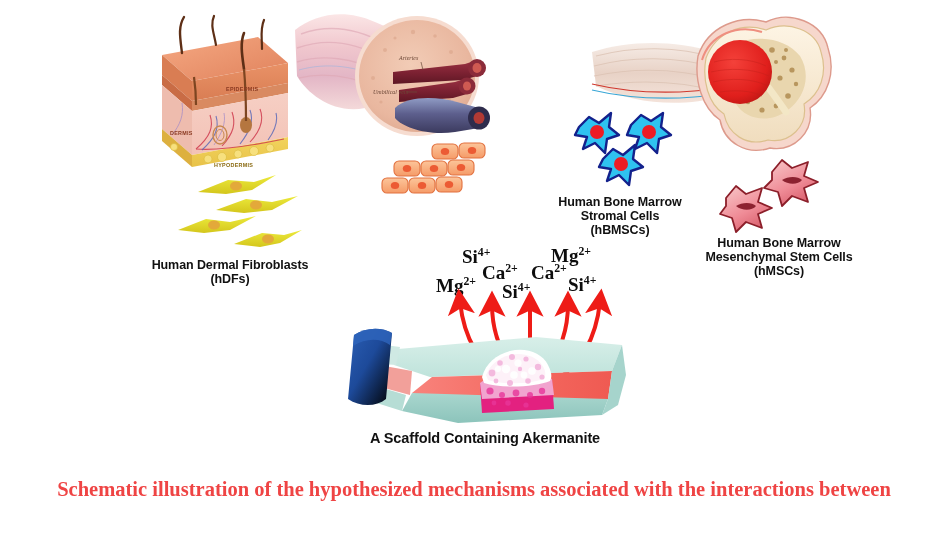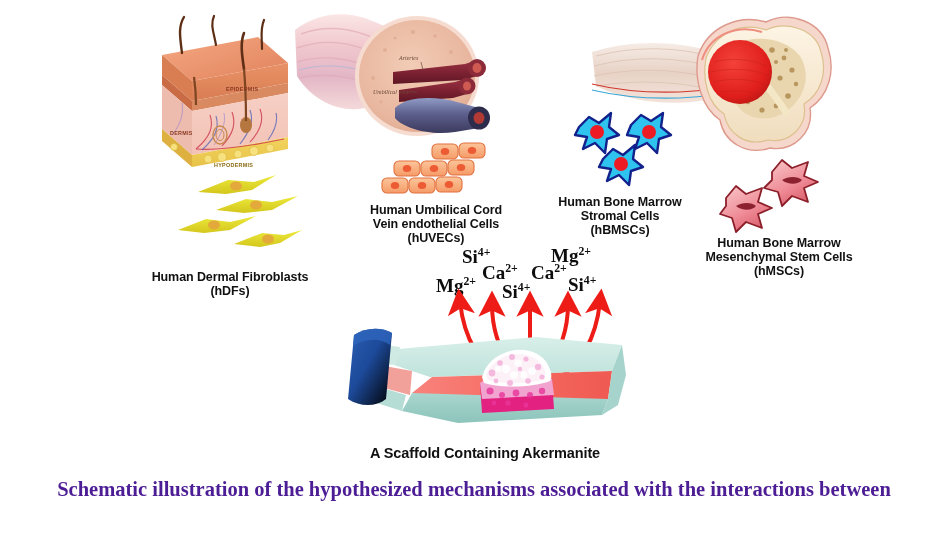--- a/index.html
+++ b/index.html
@@ -40,21 +40,21 @@
   }
   .caption {
     position: absolute;
     left: 0;
     width: 948px;
     text-align: center;
     font-family: "Liberation Serif", serif;
     font-weight: bold;
     font-size: 20.5px;
     line-height: 30px;
-    color: #4c1d95;
+    color: #ef4444;
   }
 
   
   .ion {
     position: absolute;
     font-family: "Liberation Serif", serif;
     font-weight: bold;
     font-size: 19px;
     color: #0d0d0d;
     white-space: nowrap;
@@ -175,21 +175,21 @@
       <g>
         <path d="M10,58 L38,47 L62,50 L88,44 L62,58 L36,61 Z" fill="url(#fibG)"></path>
         <ellipse cx="46" cy="53" rx="6" ry="4.6" fill="#e3a93a"></ellipse>
       </g>
       <g>
         <path d="M66,72 L94,61 L116,63 L134,58 L112,71 L92,75 Z" fill="url(#fibG)"></path>
         <ellipse cx="100" cy="67" rx="6" ry="4.6" fill="#e3a93a"></ellipse>
       </g>
     </svg>
   </div>
-  <div class="cell-label" style="left:110px; top:258px; width:240px;margin-top:12px;">Human Dermal Fibroblasts
+  <div class="cell-label" style="left:110px; top:258px; width:240px;">Human Dermal Fibroblasts
 (hDFs)</div>
 
   <div class="abs" style="left:295px; top:0px; width:200px; height:145px;">
     <svg width="200" height="145" viewBox="0 0 200 145">
       <defs>
         <linearGradient id="cordShaft" x1="0" y1="0" x2="0" y2="1">
           <stop offset="0%" stop-color="#fbe6e6"></stop>
           <stop offset="35%" stop-color="#f0c6cd"></stop>
           <stop offset="65%" stop-color="#e3b6c6"></stop>
           <stop offset="100%" stop-color="#f4dada"></stop>
@@ -292,23 +292,20 @@
         <ellipse cx="92" cy="10.5" rx="4.2" ry="3.6"></ellipse>
         <ellipse cx="27" cy="28.5" rx="4.2" ry="3.6"></ellipse>
         <ellipse cx="54" cy="28.5" rx="4.2" ry="3.6"></ellipse>
         <ellipse cx="81" cy="27.5" rx="4.2" ry="3.6"></ellipse>
         <ellipse cx="15" cy="45.5" rx="4.2" ry="3.6"></ellipse>
         <ellipse cx="42" cy="45.5" rx="4.2" ry="3.6"></ellipse>
         <ellipse cx="69" cy="44.5" rx="4.2" ry="3.6"></ellipse>
       </g>
     </svg>
   </div>
-  <div class="cell-label" style="left:325px; top:203px; width:222px;">Human Umbilical Cord
-Vein endothelial Cells
-(hUVECs)</div>
 
   <div class="abs" style="left:590px; top:0px; width:250px; height:160px;">
     <svg width="250" height="160" viewBox="0 0 250 160">
       <defs>
         <linearGradient id="muscleG" x1="0" y1="0" x2="0" y2="1">
           <stop offset="0%" stop-color="#f6ece6"></stop>
           <stop offset="50%" stop-color="#e8d2c6"></stop>
           <stop offset="100%" stop-color="#f4e3da"></stop>
         </linearGradient>
         <linearGradient id="corticalG" x1="0" y1="0" x2="0" y2="1">
@@ -527,17 +524,17 @@
           <circle cx="176" cy="68" r="3.4"></circle>
             <circle cx="190" cy="70" r="3"></circle>
           <circle cx="202" cy="66" r="3.2"></circle>
             <circle cx="168" cy="78" r="2.8"></circle>
           <circle cx="186" cy="80" r="2.6"></circle>
             <circle cx="154" cy="78" r="2.4"></circle>
         </g>
       </g>
     </svg>
   </div>
-  <div class="scaffold-label" style="left:300px; top:445px; width:370px;">A Scaffold Containing Akermanite</div>
+  <div class="scaffold-label" style="left:300px; top:430px; width:370px;">A Scaffold Containing Akermanite</div>
 
   <div class="caption" style="top:474px;">Schematic illustration of the hypothesized mechanisms associated with the interactions between</div>
 
 </div>
 
 </body></html>

